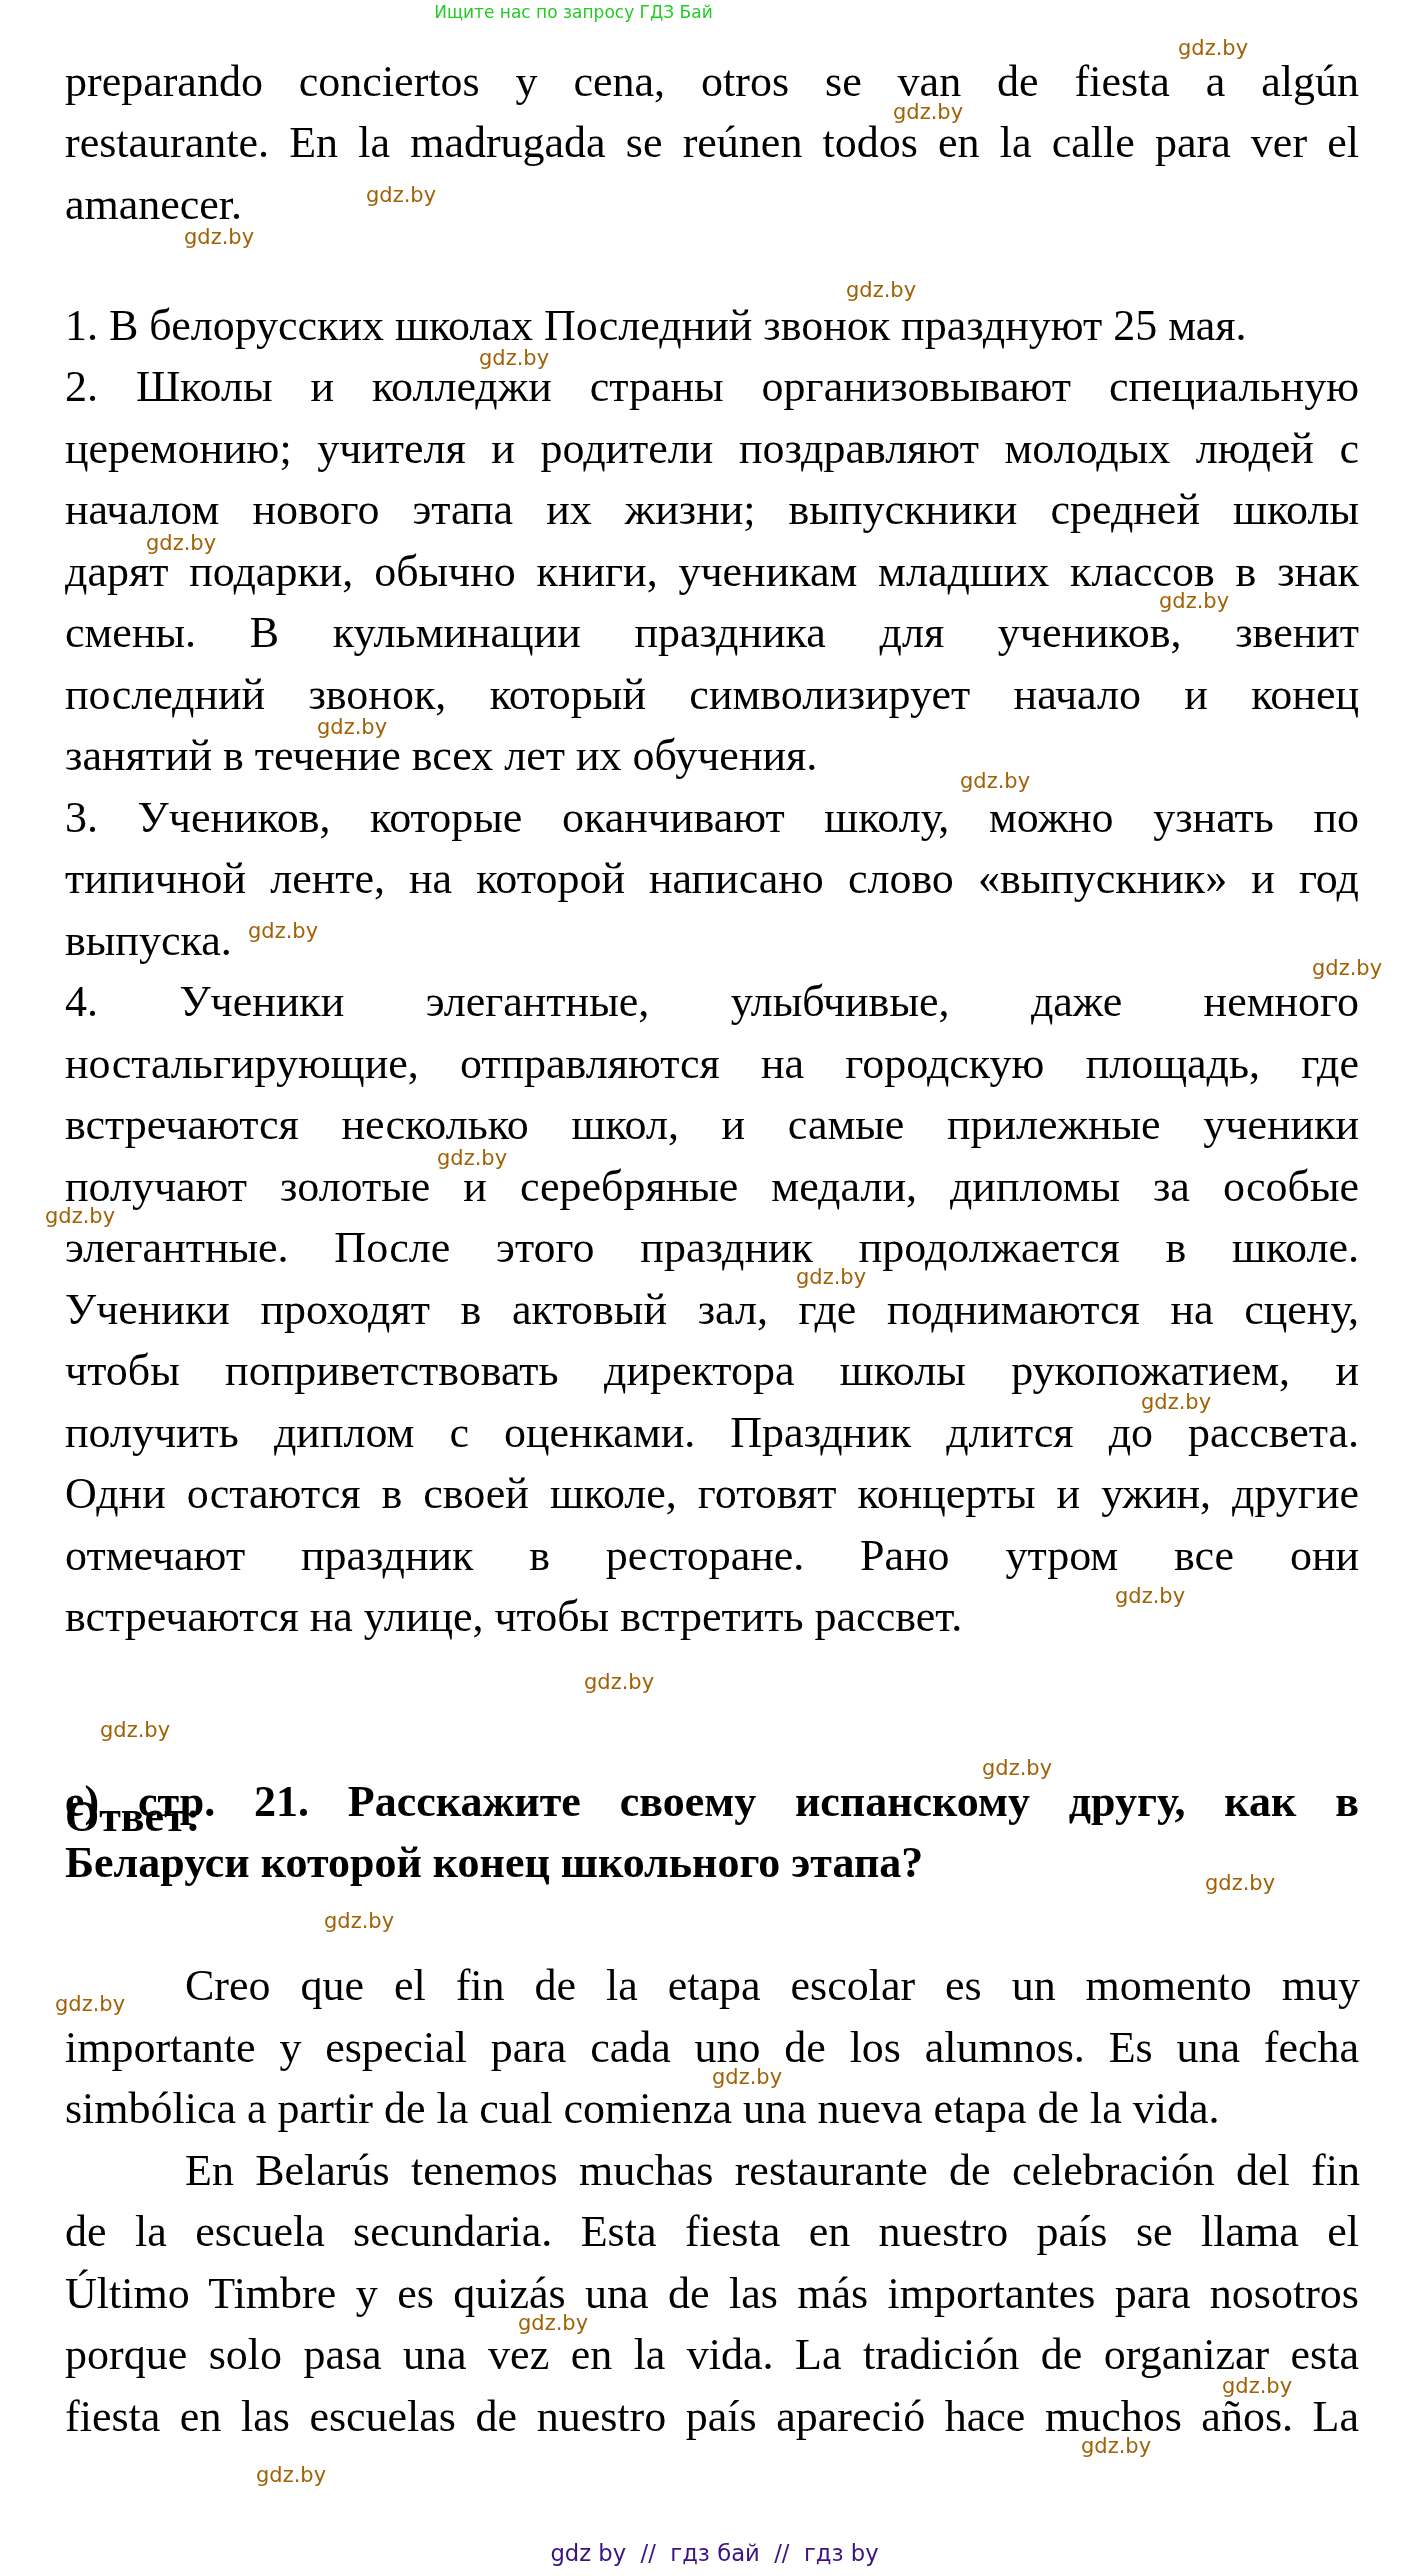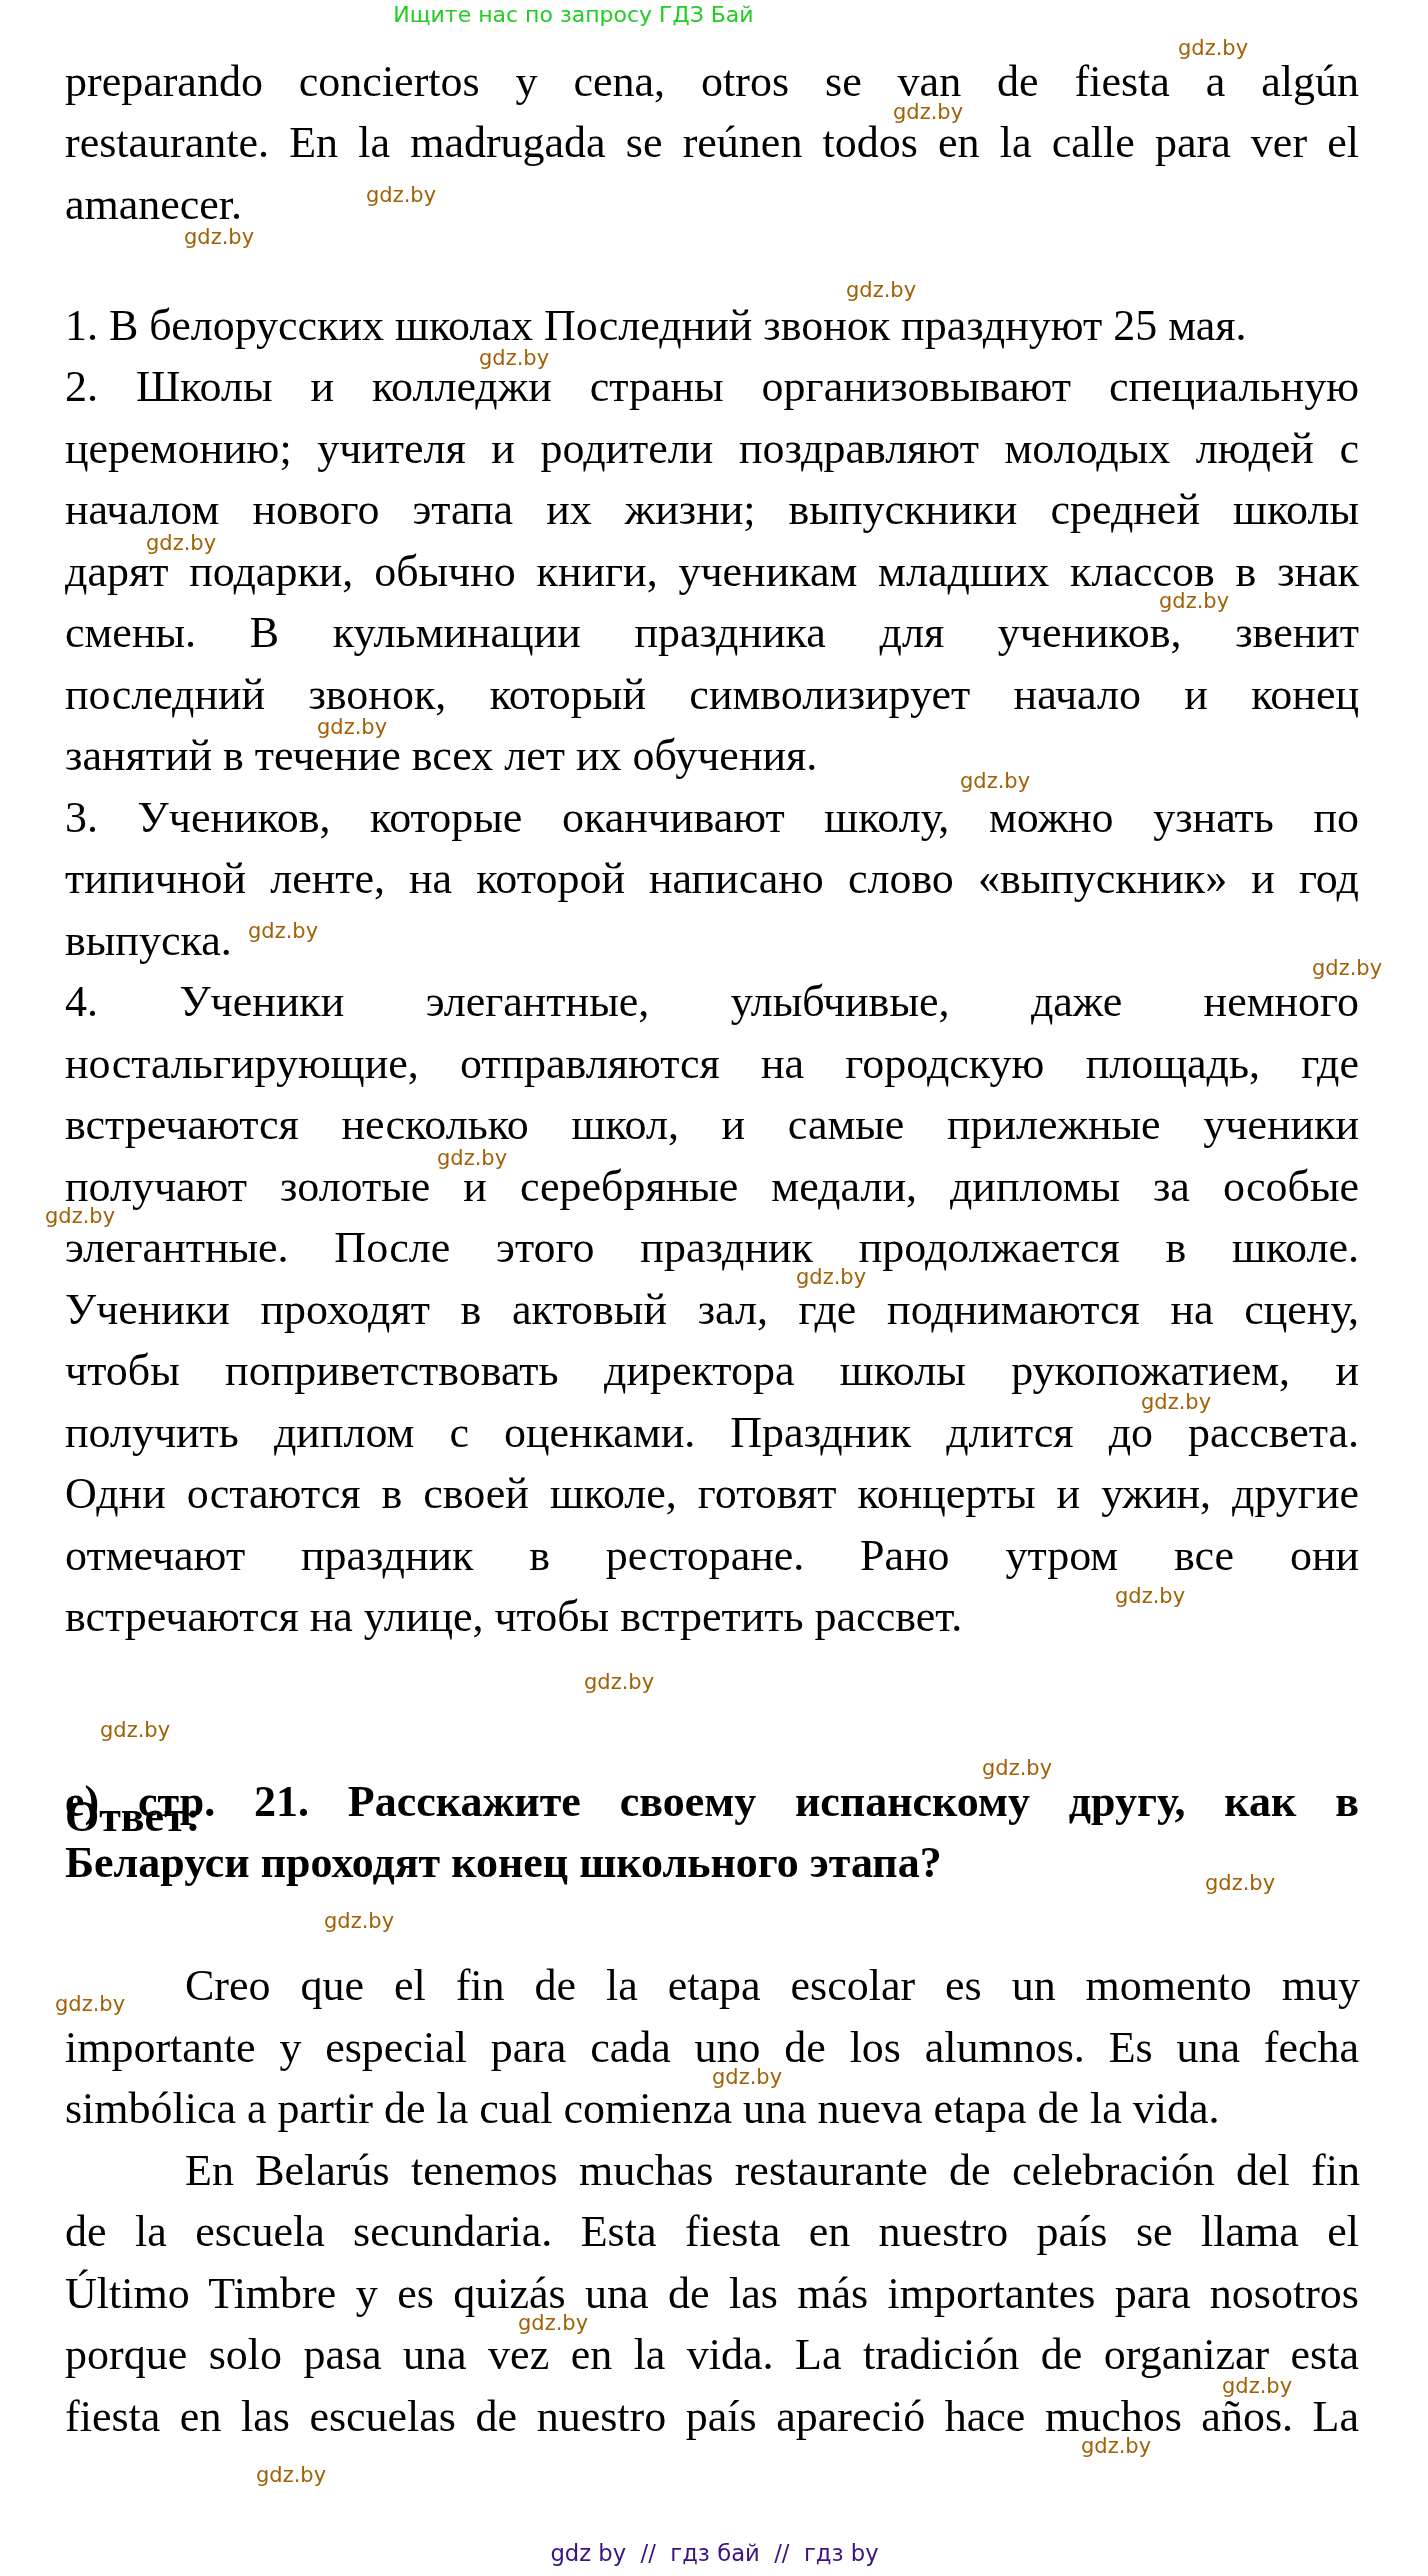--- a/index.html
+++ b/index.html
@@ -1,19 +1,19 @@
 <!DOCTYPE html>
 <html style="font-size:13px"><head>
 <meta charset="utf-8">
 <style>
   html, body { margin:0; padding:0; background:#ffffff; }
   body { width:1429px; height:2576px; position:relative; overflow:hidden; }
   .top-banner {
     position:absolute; left:0; top:1.6px; width:1147px; text-align:center;
-    font-family:"DejaVu Sans", sans-serif; font-size:22px; color:#22cc22;
+    font-family:"DejaVu Sans", sans-serif; font-size:17px; color:#22cc22;
   }
   .bottom-banner {
     position:absolute; left:0; top:2540px; width:1429px; text-align:center;
     font-family:"DejaVu Sans", sans-serif; font-size:22.7px; color:#3d1380;
     white-space:pre;
   }
   .line {
     position:absolute; left:65px; width:1294px;
     font-family:Liberation Serif, serif; font-size:44px; line-height:50px;
     color:#000; white-space:nowrap; text-align:justify; text-align-last:justify;
@@ -52,21 +52,21 @@
 <div class="line" style="top:1162px">получают золотые и серебряные медали, дипломы за особые</div>
 <div class="line" style="top:1223px">элегантные. После этого праздник продолжается в школе.</div>
 <div class="line" style="top:1285px">Ученики проходят в актовый зал, где поднимаются на сцену,</div>
 <div class="line" style="top:1346px">чтобы поприветствовать директора школы рукопожатием, и</div>
 <div class="line" style="top:1408px">получить диплом с оценками. Праздник длится до рассвета.</div>
 <div class="line" style="top:1469px">Одни остаются в своей школе, готовят концерты и ужин, другие</div>
 <div class="line" style="top:1531px">отмечают праздник в ресторане. Рано утром все они</div>
 <div class="line last" style="top:1592px">встречаются на улице, чтобы встретить рассвет.</div>
 
 <div class="line bold" style="top:1777px">e) стр. 21. Расскажите своему испанскому другу, как в</div>
-<div class="line bold last" style="top:1838px">Беларуси проходят конец школьного этапа?</div>
+<div class="line bold last" style="top:1838px">Беларуси которой конец школьного этапа?</div>
 <div class="line bold last" style="top:1792px">Ответ:</div>
 
 <div class="line indent" style="top:1961px">Creo que  el fin de la etapa escolar es un momento muy</div>
 <div class="line" style="top:2023px">importante y especial para cada uno de los alumnos. Es una fecha</div>
 <div class="line last" style="top:2084px">simbólica a partir de la cual comienza una nueva etapa de la vida.</div>
 <div class="line indent" style="top:2146px">En Belarús tenemos muchas restaurante de celebración del fin</div>
 <div class="line" style="top:2207px">de la escuela secundaria. Esta fiesta en nuestro país se llama el</div>
 <div class="line" style="top:2269px">Último Timbre y es quizás una de las más importantes para nosotros</div>
 <div class="line" style="top:2330px">porque solo pasa una vez en la vida. La tradición de organizar esta</div>
 <div class="line" style="top:2392px">fiesta en las escuelas de nuestro país apareció hace muchos años. La</div>

